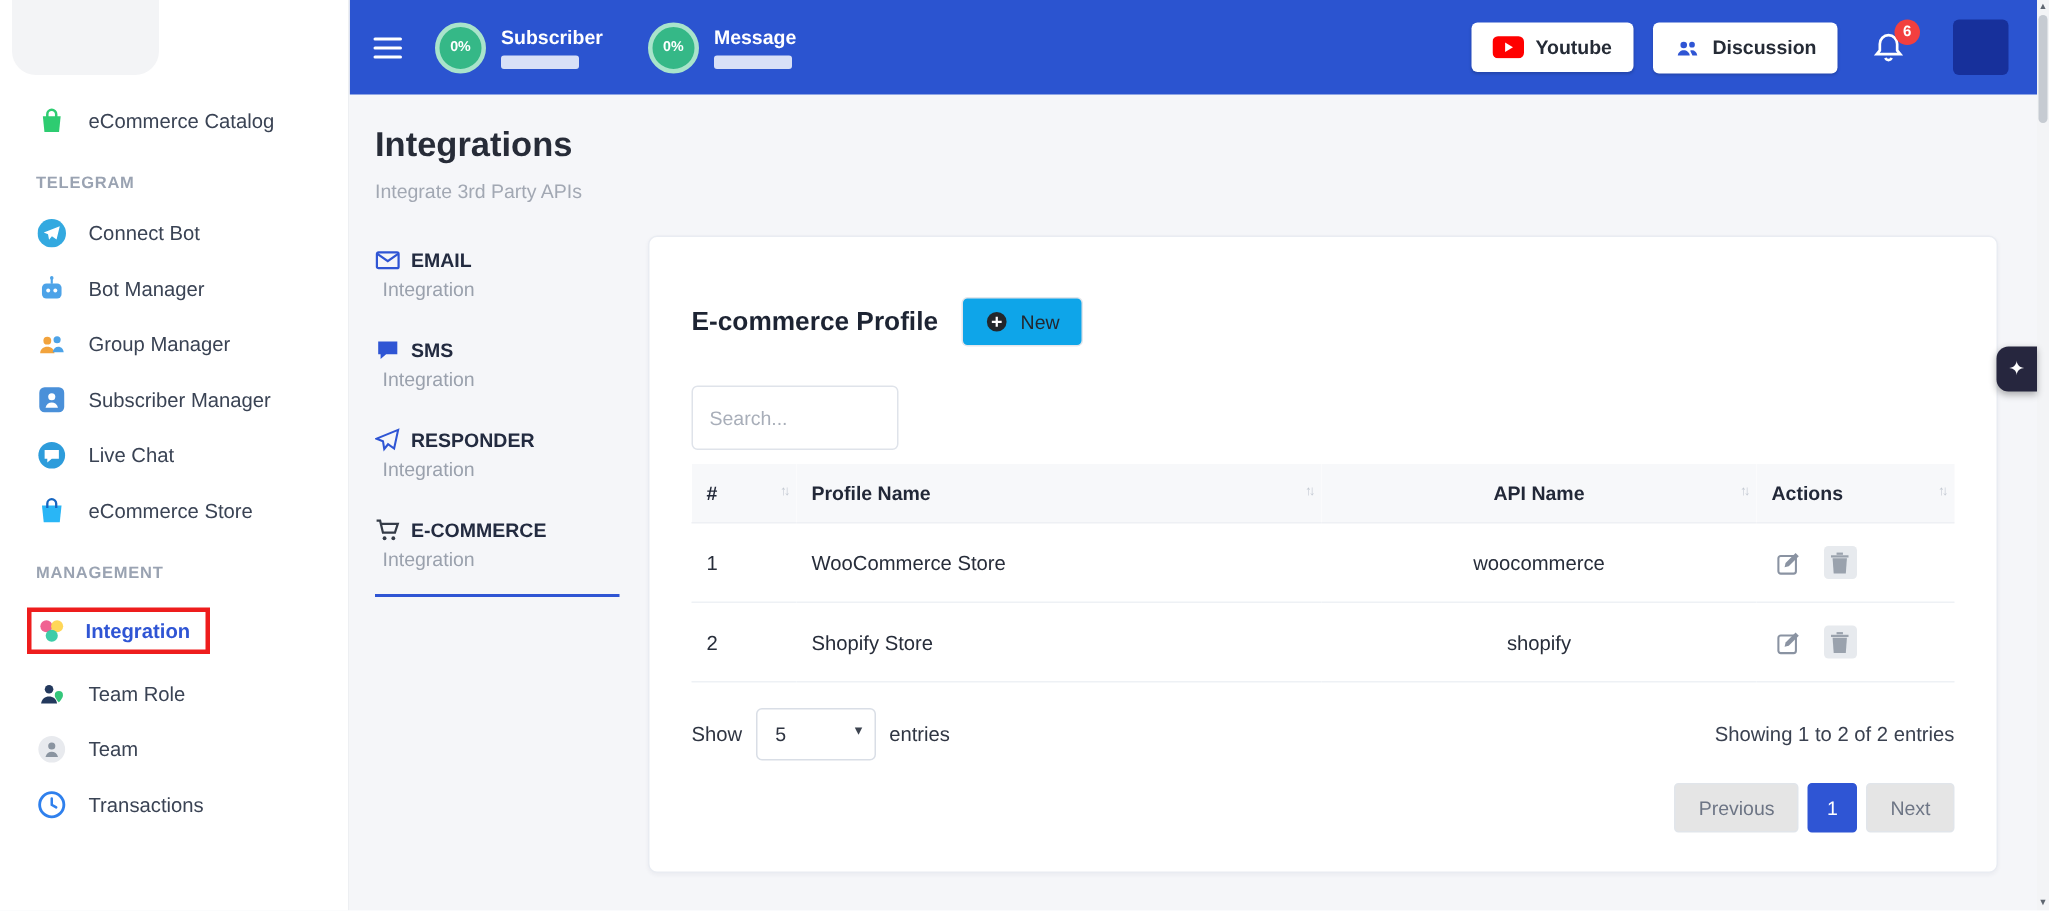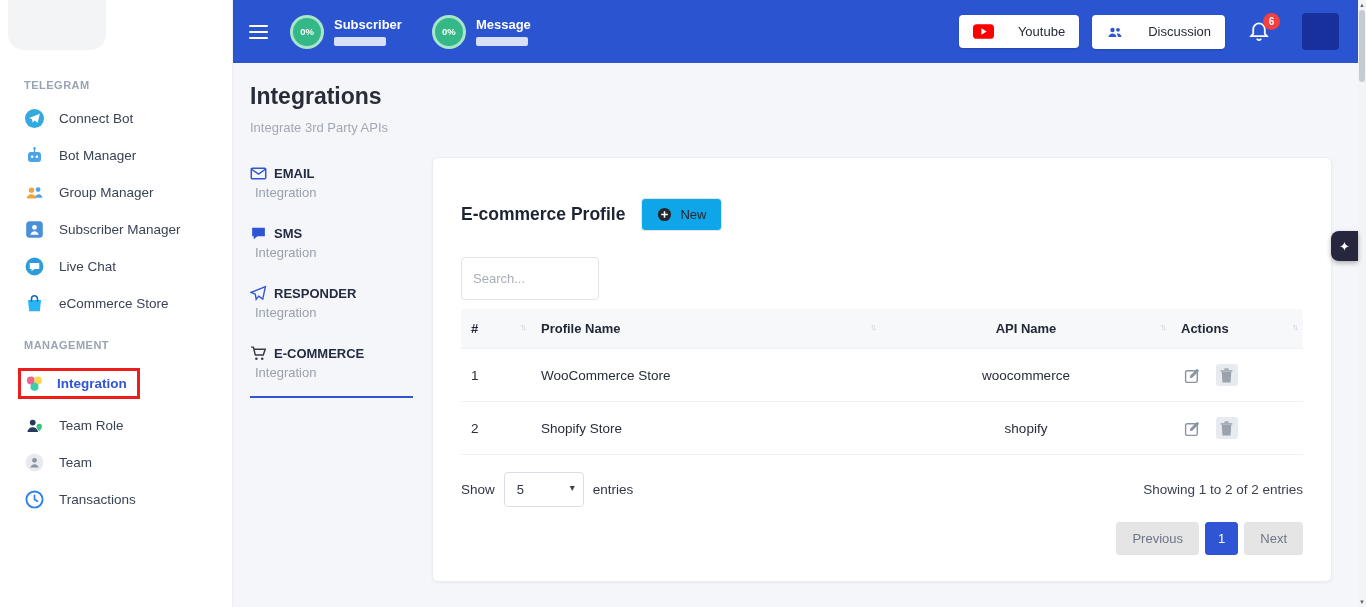--- a/index.html
+++ b/index.html
@@ -22,21 +22,21 @@
   .main { flex:1; display:flex; flex-direction:column; background:#f5f6f9; min-width:0; }
   .topbar { height:63px; background:#2b54d0; display:flex; align-items:center; justify-content:space-between; padding:0 27px 0 14px; flex-shrink:0; }
   .top-left { display:flex; align-items:center; }
   .hamburger { margin-right:20px; cursor:pointer; padding:4px 2px; }
   .hamburger span { display:block; width:19px; height:2px; background:#fff; margin:4px 0; border-radius:1px; }
   .stat { display:flex; align-items:center; gap:10px; margin-right:30px; }
   .pcircle { width:34px; height:34px; border-radius:50%; background:#35b887; border:3px solid #a9e4cb; color:#fff; font-size:9.5px; font-weight:700; display:flex; align-items:center; justify-content:center; }
   .stat-label { color:#fff; font-size:13px; font-weight:700; }
   .redact { width:52px; height:9px; background:rgba(255,255,255,.82); border-radius:2px; margin-top:5px; }
   .top-right { display:flex; align-items:center; }
-  .top-btn { display:inline-flex; align-items:center; gap:24px; background:#fff; border:none; border-radius:4px; padding:9px 14px; font-size:13px; color:#252b36; font-weight:400; margin-left:13px; font-family:inherit; cursor:pointer; box-shadow:0 1px 2px rgba(0,0,0,.18); }
+  .top-btn { display:inline-flex; align-items:center; gap:8px; background:#fff; border:none; border-radius:4px; padding:9px 14px; font-size:13px; color:#252b36; font-weight:700; margin-left:13px; font-family:inherit; cursor:pointer; box-shadow:0 1px 2px rgba(0,0,0,.18); }
   .bell-wrap { position:relative; margin-left:23px; cursor:pointer; display:flex; }
   .badge { position:absolute; top:-8px; right:-10px; min-width:17px; height:17px; background:#f23f3f; border-radius:50%; color:#fff; font-size:10px; display:flex; align-items:center; justify-content:center; font-weight:700; padding:0 3px; }
   .avatar { width:37px; height:37px; border-radius:4px; background:#17309b; margin-left:32px; cursor:pointer; }
 
   
   .content { flex:1; padding:20px 0 0 17px; overflow:hidden; }
   .page-title { font-size:23px; color:#272c38; font-weight:700; }
   .page-sub { margin-top:10px; font-size:13px; color:#a2a8b3; }
   .content-row { display:flex; margin-top:22px; padding-right:34px; align-items:flex-start; }
 
@@ -84,20 +84,29 @@
 </head>
 <body>
 
 <div class="viewport">
 
   <aside class="sidebar">
     <div class="logo-area">
       <div class="logo-blob"></div>
     </div>
 
+    <div class="side-item">
+      <span class="sicon">
+        <svg viewBox="0 0 16 16">
+            <path d="M3 5.5h10l-.9 8.8H3.9z" fill="#2ecc71"></path>
+            <path d="M5.5 6V4.3a2.5 2.5 0 015 0V6" fill="none" stroke="#2ecc71" stroke-width="1.4"></path>
+          </svg>
+      </span>
+      <span class="slabel">eCommerce Catalog</span>
+    </div>
 
     <div class="section-label">TELEGRAM</div>
 
     <div class="side-item">
       <span class="sicon">
         <svg viewBox="0 0 16 16">
             <circle cx="8" cy="8" r="8" fill="#33a9e0"></circle>
             <path d="M12.5 4L3.5 7.6l2.4 1 .6 3 1.6-1.9 2.6 1.8z" fill="#fff"></path>
           </svg>
       </span>

